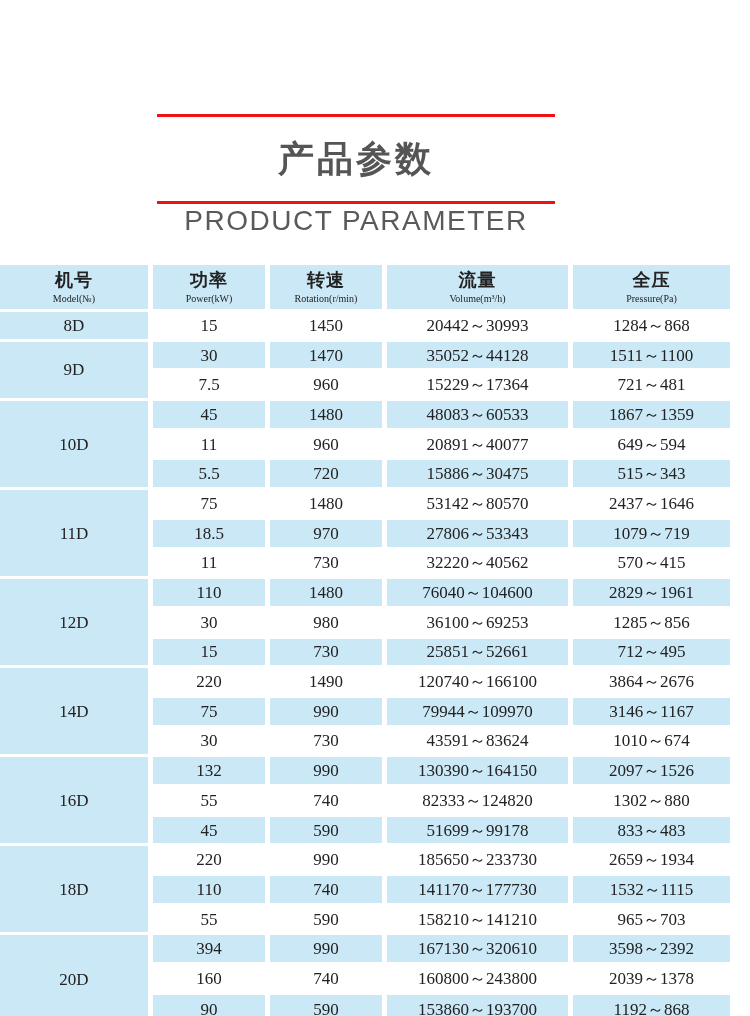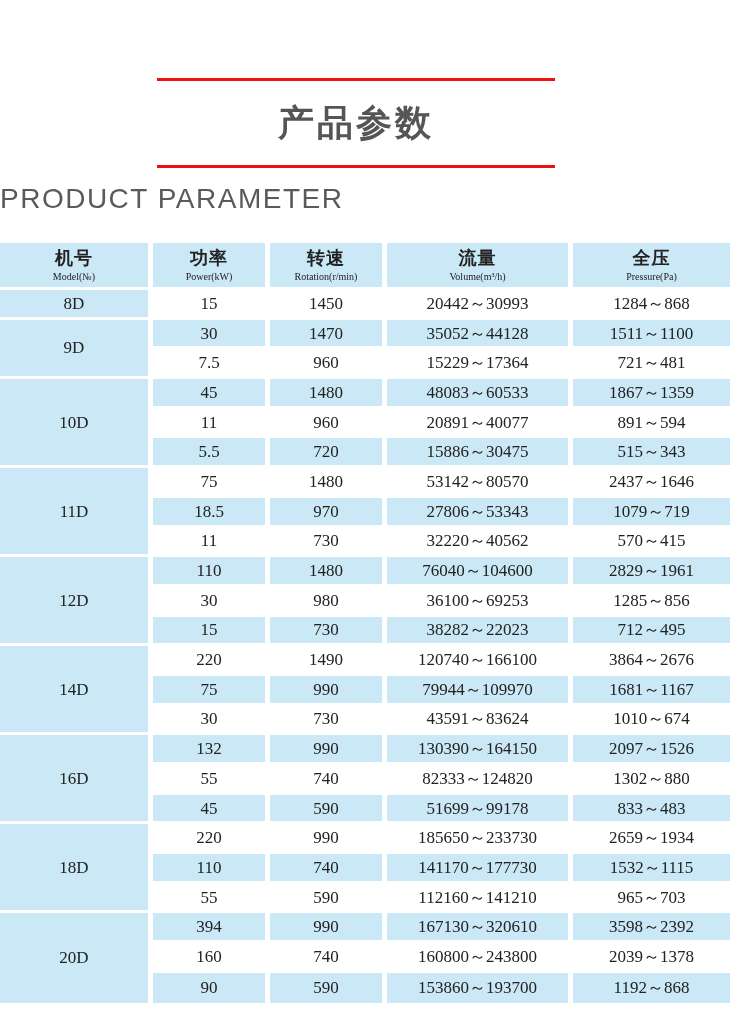--- a/index.html
+++ b/index.html
@@ -9,35 +9,34 @@
     --subtitle:#5a5a5a;
     --text:#222222;
   }
   *{margin:0;padding:0;box-sizing:border-box;}
   html,body{background:#ffffff;}
   body{
     width:750px;height:1016px;margin:0 auto;
     font-family:"Liberation Sans",sans-serif;
     overflow:hidden;
   }
-  .page{width:712px;height:1016px;padding-top:78px;}
+  .page{width:712px;height:1016px;padding-top:114px;}
   .rule{
     width:398px;height:3px;margin:0 auto;
     background:var(--accent);
   }
   .title-cn{
     margin-top:16px;
     font-size:36px;line-height:52px;font-weight:bold;
     letter-spacing:3px;text-align:center;color:var(--title);
   }
   .rule-bottom{margin-top:16px;}
   .title-en{
-    margin-top:14px;
     font-size:28px;line-height:34px;font-weight:normal;
-    letter-spacing:1.5px;color:var(--subtitle);
+    letter-spacing:1.5px;text-align:center;color:var(--subtitle);
   }
   table.params{
     width:730px;margin:27px auto 0 auto;
     border-collapse:separate;border-spacing:0;table-layout:fixed;
     font-family:Liberation Serif, serif;color:var(--text);
   }
   .params th,.params td{
     text-align:center;vertical-align:middle;padding:0;
   }
   .params th:not(:last-child),.params td:not(:last-child){
@@ -131,21 +130,21 @@
           <td rowspan="3" class="model">10D</td>
           <td class="blue">45</td>
           <td class="blue">1480</td>
           <td class="blue">48083～60533</td>
           <td class="blue">1867～1359</td>
         </tr>
         <tr>
           <td class="white">11</td>
           <td class="white">960</td>
           <td class="white">20891～40077</td>
-          <td class="white">891～594</td>
+          <td class="white">649～594</td>
         </tr>
         <tr>
           <td class="blue">5.5</td>
           <td class="blue">720</td>
           <td class="blue">15886～30475</td>
           <td class="blue">515～343</td>
         </tr>
         <tr>
           <td rowspan="3" class="model">11D</td>
           <td class="white">75</td>
@@ -174,35 +173,35 @@
         </tr>
         <tr>
           <td class="white">30</td>
           <td class="white">980</td>
           <td class="white">36100～69253</td>
           <td class="white">1285～856</td>
         </tr>
         <tr>
           <td class="blue">15</td>
           <td class="blue">730</td>
-          <td class="blue">38282～22023</td>
+          <td class="blue">25851～52661</td>
           <td class="blue">712～495</td>
         </tr>
         <tr>
           <td rowspan="3" class="model">14D</td>
           <td class="white">220</td>
           <td class="white">1490</td>
           <td class="white">120740～166100</td>
           <td class="white">3864～2676</td>
         </tr>
         <tr>
           <td class="blue">75</td>
           <td class="blue">990</td>
           <td class="blue">79944～109970</td>
-          <td class="blue">1681～1167</td>
+          <td class="blue">3146～1167</td>
         </tr>
         <tr>
           <td class="white">30</td>
           <td class="white">730</td>
           <td class="white">43591～83624</td>
           <td class="white">1010～674</td>
         </tr>
         <tr>
           <td rowspan="3" class="model">16D</td>
           <td class="blue">132</td>
@@ -231,21 +230,21 @@
         </tr>
         <tr>
           <td class="blue">110</td>
           <td class="blue">740</td>
           <td class="blue">141170～177730</td>
           <td class="blue">1532～1115</td>
         </tr>
         <tr>
           <td class="white">55</td>
           <td class="white">590</td>
-          <td class="white">112160～141210</td>
+          <td class="white">158210～141210</td>
           <td class="white">965～703</td>
         </tr>
         <tr>
           <td rowspan="3" class="model last-group">20D</td>
           <td class="blue">394</td>
           <td class="blue">990</td>
           <td class="blue">167130～320610</td>
           <td class="blue">3598～2392</td>
         </tr>
         <tr>

